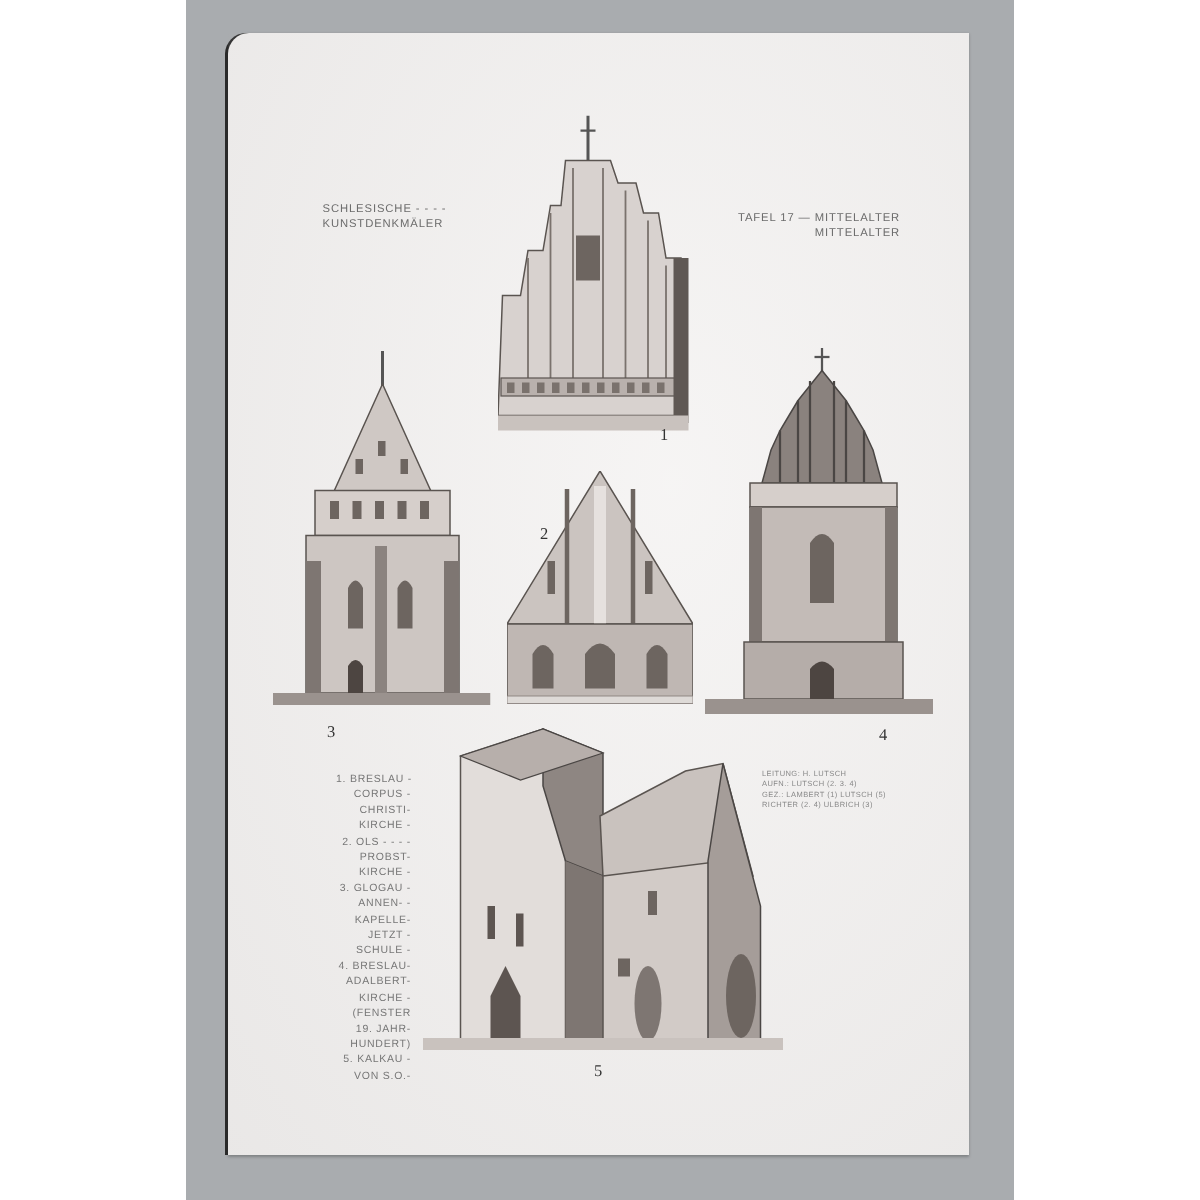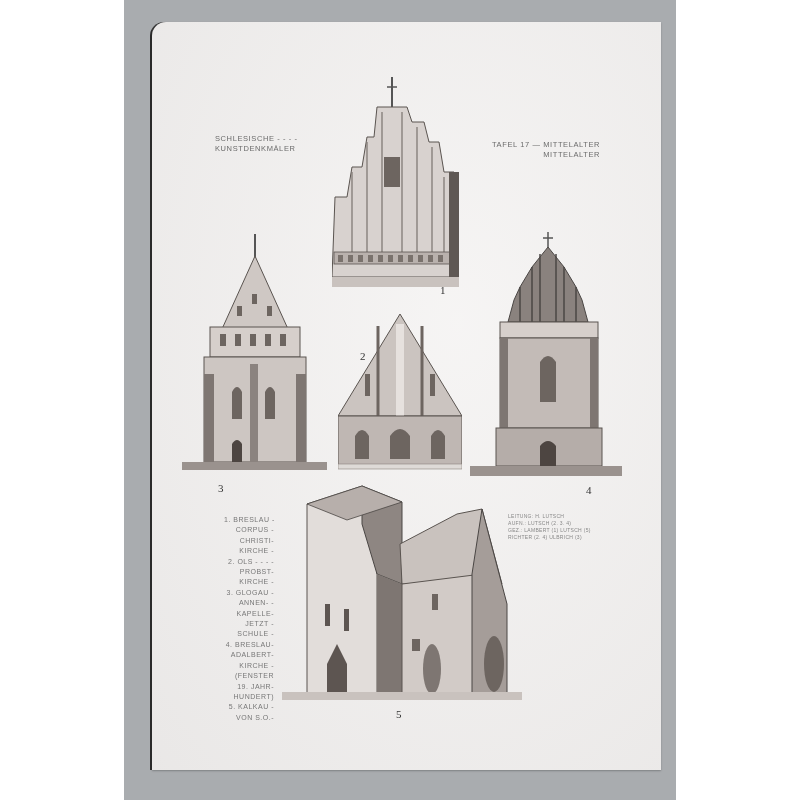--- a/index.html
+++ b/index.html
@@ -1,20 +1,20 @@
 <!DOCTYPE html>
 <html><head>
 <meta charset="utf-8">
 <style>
   html, body { margin:0; padding:0; }
   body { width:800px; height:800px; background:#ffffff; position:relative; overflow:hidden; font-family:"DejaVu Sans", sans-serif; }
   .backdrop { position:absolute; left:124px; top:0; width:552px; height:800px; background:#a9acaf; }
   .sheet { position:absolute; left:152px; top:22px; width:494px; height:748px; background:#f1efee;
            box-shadow: -2px 0 0 #2a2a2a, 0 1px 2px rgba(0,0,0,0.25);
-           border-top-left-radius:14px;padding-left:15px; }
+           border-top-left-radius:14px; }
   .sheet::before { content:""; position:absolute; left:0; top:0; width:100%; height:100%;
            background: radial-gradient(ellipse at 60% 40%, rgba(255,255,255,0.35), rgba(0,0,0,0.03)); }
   .hdr { position:absolute; font-size:7.5px; letter-spacing:0.6px; color:#6b6b6b; line-height:10px; font-family:"Liberation Sans", sans-serif; }
   .hdr-left { left:63px; top:112px; }
   .hdr-right { left:340px; top:118px; text-align:right; }
   .fig { position:absolute; }
   .num { position:absolute; font-family:"Liberation Serif", serif; font-size:11px; color:#333; }
   .legend { position:absolute; left:72px; top:493px; font-size:7px; line-height:10.4px; color:#777; letter-spacing:0.5px; font-family:"Liberation Sans", sans-serif; text-align:right; width:50px; }
   .legend div { white-space:nowrap; }
   .credits { position:absolute; left:356px; top:491px; font-size:5px; line-height:7px; color:#888; letter-spacing:0.3px; font-family:"Liberation Sans", sans-serif; }

